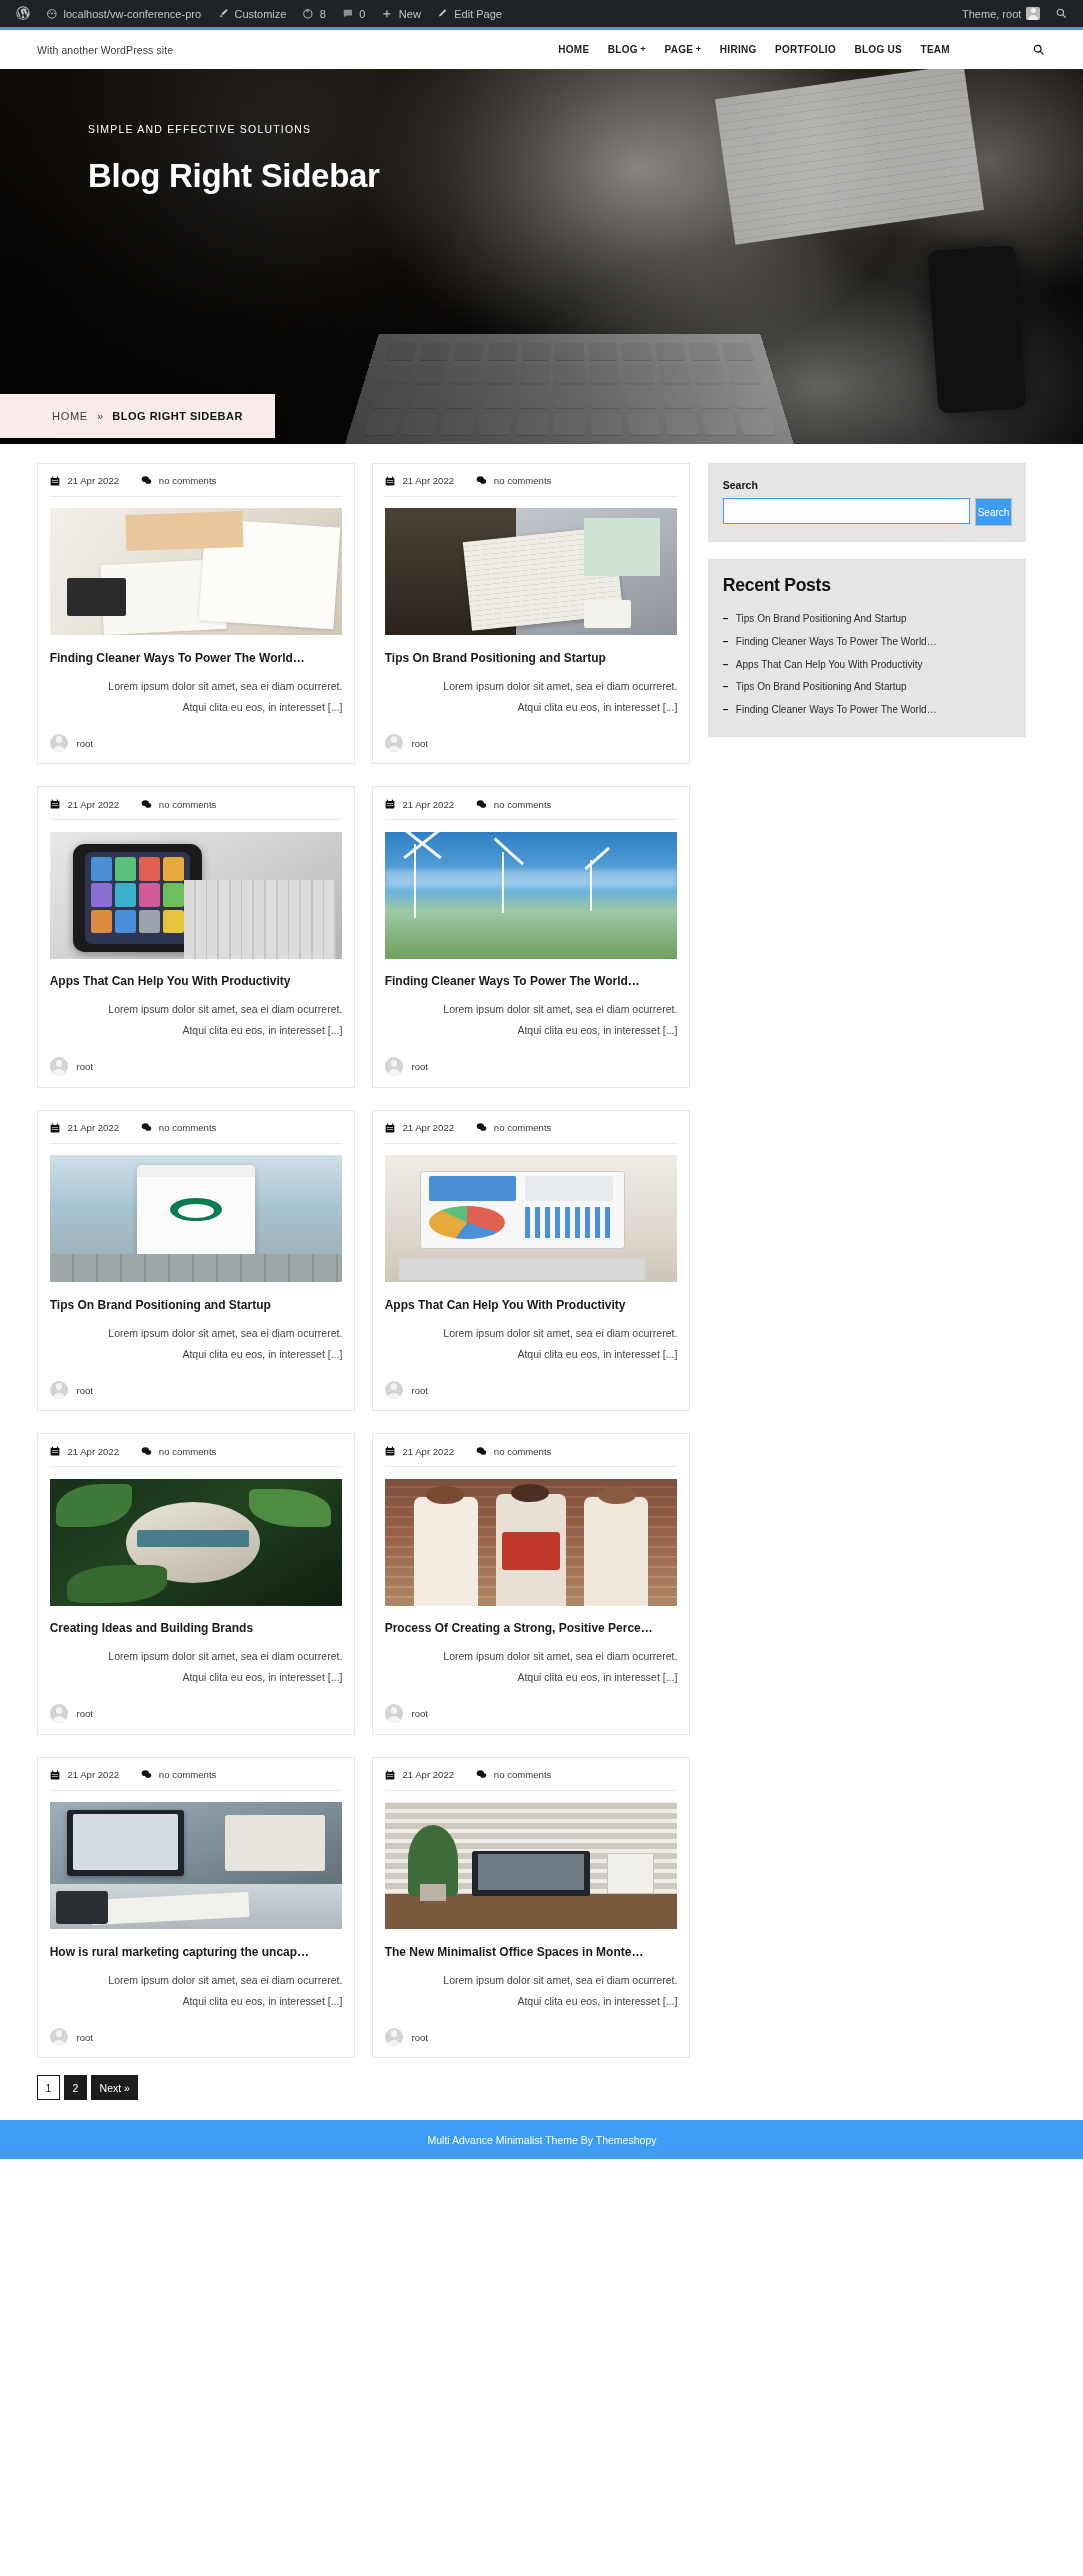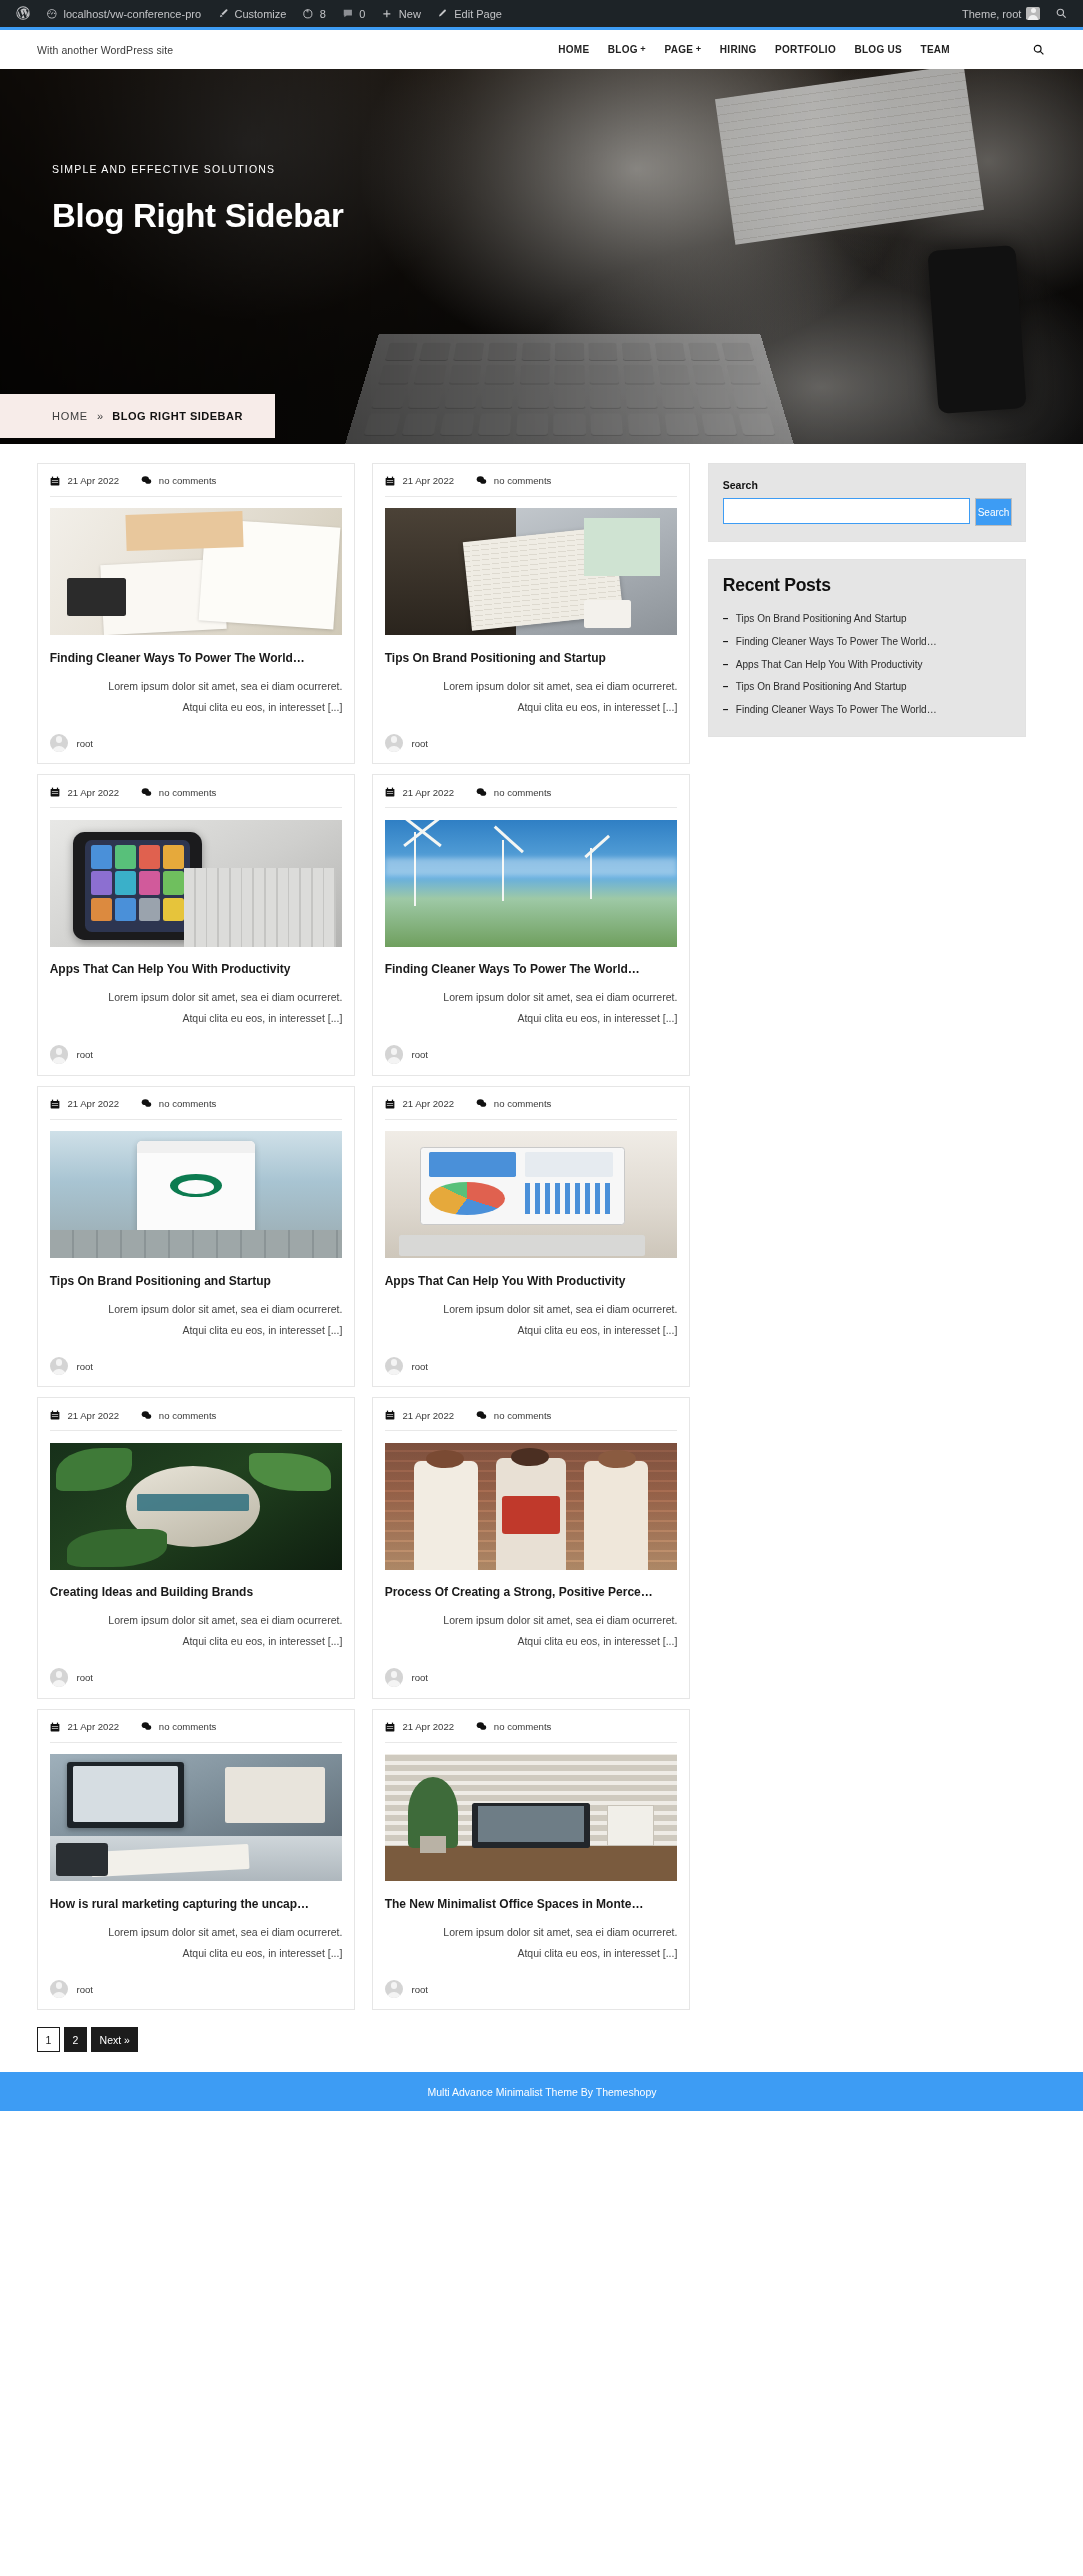--- a/index.html
+++ b/index.html
@@ -130,21 +130,22 @@
   .hero-paper {
     position: absolute; right: 109px; top: 11.7px;
     width: 251px; height: 147px;
     background: repeating-linear-gradient(180deg,#ececea 0 7.5px,#d9d8d4 7.5px 8.4px);
     transform: rotate(-8deg);
     opacity: .8;
   }
   .hero-shade { position: absolute; inset: 0; background: linear-gradient(90deg, rgba(0,0,0,.82) 0%, rgba(0,0,0,.45) 40%, rgba(0,0,0,.12) 75%, rgba(0,0,0,.2) 100%); }
   .hero-inner {
     position: relative;
-    padding: 94px 0 0 52px;
+    padding: 54px 0 0 52px;
+    margin-left: 36px;
   }
   .hero-sub {
     color: #ffffff;
     font-size: 10.5px;
     letter-spacing: 1.2px;
     font-weight: 400;
     text-transform: uppercase;
   }
   .hero-title {
     color: #ffffff;
@@ -170,21 +171,21 @@
   .layout {
     display: flex;
     gap: 18.4px;
     padding: 18.4px 37px 0 37px;
     align-items: flex-start;
   }
   .posts {
     width: 653px;
     display: flex;
     flex-wrap: wrap;
-    gap: 10px 17px;
+    gap: 22px 17px;
   }
   .post-card {
     width: 318px;
     background: #fff;
     border: 0.8px solid #e6e6e6;
     padding: 11.7px 11.7px 0 11.7px;
     display: flex;
     flex-direction: column;
   }
   .post-meta {

